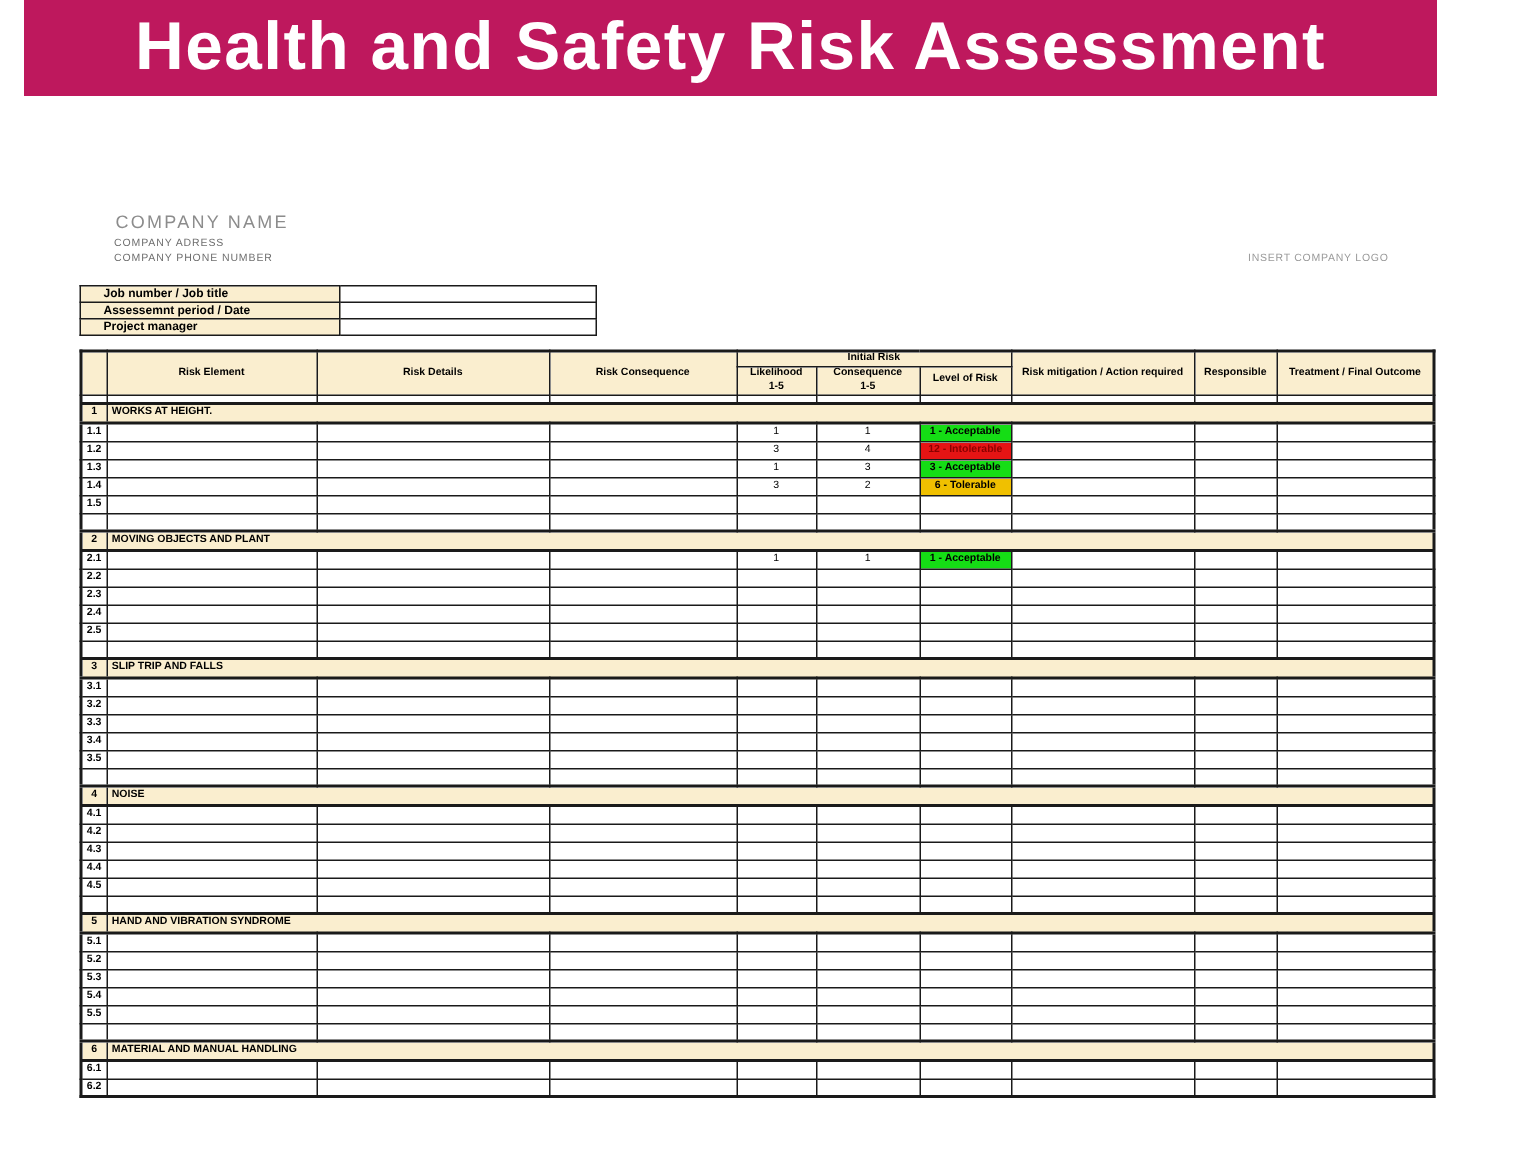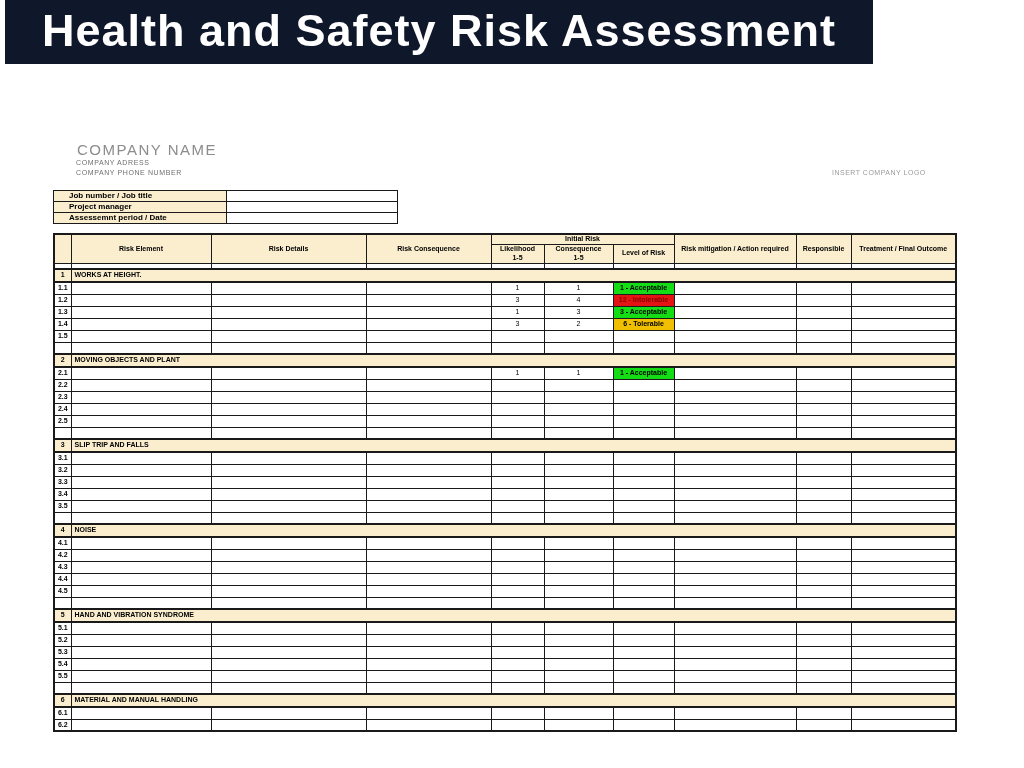--- a/index.html
+++ b/index.html
@@ -3,31 +3,31 @@
 <meta charset="utf-8">
 <style>
   html,body{margin:0;padding:0;}
   body{
     width:1024px;height:768px;overflow:hidden;background:#ffffff;
     font-family:"Liberation Sans", sans-serif;color:#000;
     position:relative;
   }
   
   .banner{
-    position:absolute;left:5px;top:0;width:868px;height:64px;
-    background:#0f172a;
+    position:absolute;left:16px;top:0;width:942px;height:64px;
+    background:#be185d;
   }
   .banner h1{
     margin:0;font-size:45px;line-height:62px;font-weight:700;
     color:#ffffff;text-align:center;letter-spacing:1px;white-space:nowrap;
   }
   
   .company-name{
     position:absolute;left:77px;top:141px;
-    font-size:15px;letter-spacing:1.5px;color:#8c8c8c;font-weight:400;
+    font-size:12px;letter-spacing:1.5px;color:#8c8c8c;font-weight:400;
   }
   .company-address{
     position:absolute;left:76px;top:159px;
     font-size:7px;letter-spacing:.6px;color:#6f6f6f;
   }
   .company-phone{
     position:absolute;left:76px;top:169px;
     font-size:7px;letter-spacing:.6px;color:#6f6f6f;
   }
   .logo-placeholder{
@@ -89,25 +89,25 @@
 <div class="company-phone">COMPANY PHONE NUMBER</div>
 <div class="logo-placeholder">INSERT COMPANY LOGO</div>
 
 <table class="info-table">
   <tbody>
       <tr>
         <td class="lbl">Job number / Job title</td>
         <td class="val"></td>
       </tr>
       <tr>
+        <td class="lbl">Assessemnt period / Date</td>
+        <td class="val"></td>
+      </tr>
+      <tr>
         <td class="lbl">Project manager</td>
-        <td class="val"></td>
-      </tr>
-      <tr>
-        <td class="lbl">Assessemnt period / Date</td>
         <td class="val"></td>
       </tr>
     </tbody>
 </table>
 
 <table class="risk-table">
   <colgroup>
     <col style="width:17px">
       <col style="width:140px">
       <col style="width:155px">

